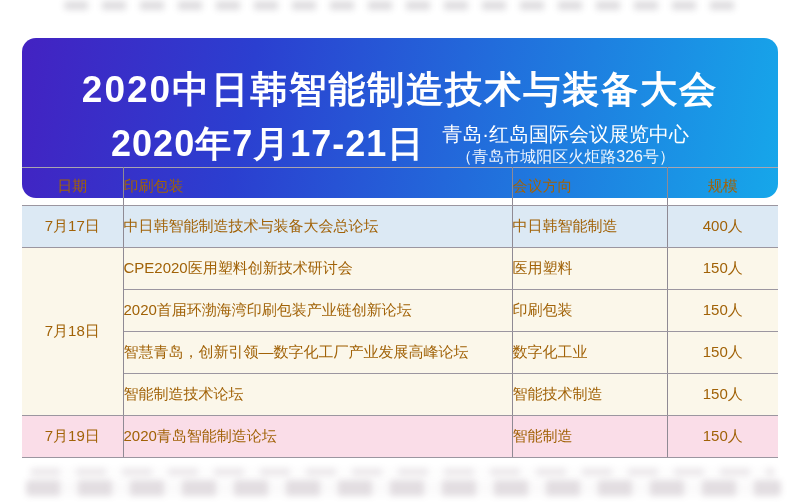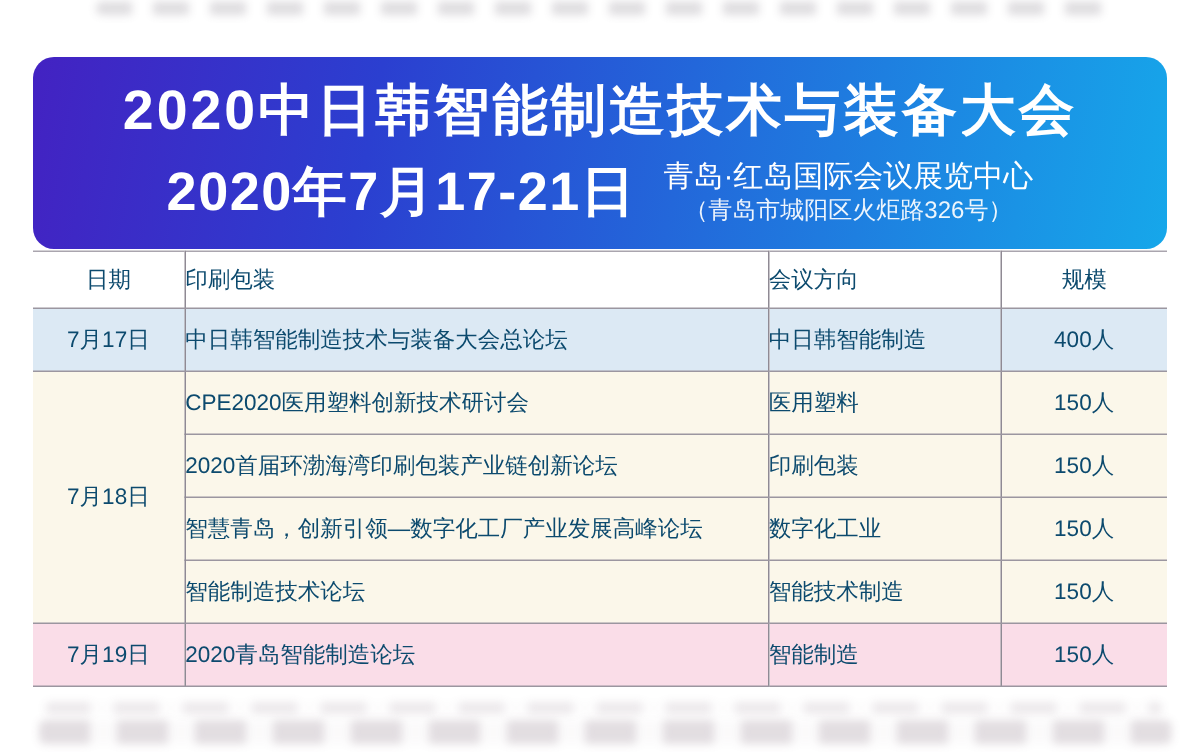--- a/index.html
+++ b/index.html
@@ -20,21 +20,21 @@
     position:absolute;top:468px;left:30px;width:745px;height:8px;
     background:repeating-linear-gradient(90deg,rgba(150,130,145,.40) 0 30px,rgba(150,130,145,.05) 30px 46px);
   }
   .crop-bottom-2{
     position:absolute;top:480px;left:26px;width:755px;height:16px;
     background:repeating-linear-gradient(90deg,rgba(140,120,135,.55) 0 34px,rgba(140,120,135,.08) 34px 52px);
   }
 
   
   .banner{
-    position:absolute;top:38px;left:22px;width:756px;height:128px;
+    position:absolute;top:38px;left:22px;width:756px;height:160px;
     border-radius:14px;color:#ffffff;
     display:flex;flex-direction:column;align-items:center;justify-content:center;
   }
   .banner-title{
     font-size:37px;font-weight:bold;letter-spacing:2px;line-height:1.15;
     margin-top:2px;white-space:nowrap;
   }
   .banner-subrow{
     display:flex;flex-direction:row;align-items:center;gap:18px;margin-top:8px;
   }
@@ -45,21 +45,21 @@
     display:flex;flex-direction:column;align-items:center;line-height:1.25;
   }
   .banner-venue{font-size:20px;font-weight:normal;white-space:nowrap;}
   .banner-address{font-size:16px;color:rgba(255,255,255,.92);white-space:nowrap;}
 
   
   table.schedule{
     position:absolute;top:167px;left:22px;width:756px;
     border-collapse:collapse;table-layout:fixed;
     border-top:1px solid #aaa5ae;
-    font-size:15px;color:#0c4a6e;
+    font-size:15px;color:#a16207;
   }
   .schedule th,.schedule td{
     border-bottom:1px solid #9b96a0;
     font-weight:normal;
     padding:0;
     overflow:hidden;white-space:nowrap;
   }
   .schedule th{height:37px;}
   .schedule td{height:41px;}
   .v-r{border-right:1px solid #8f8a94;}

